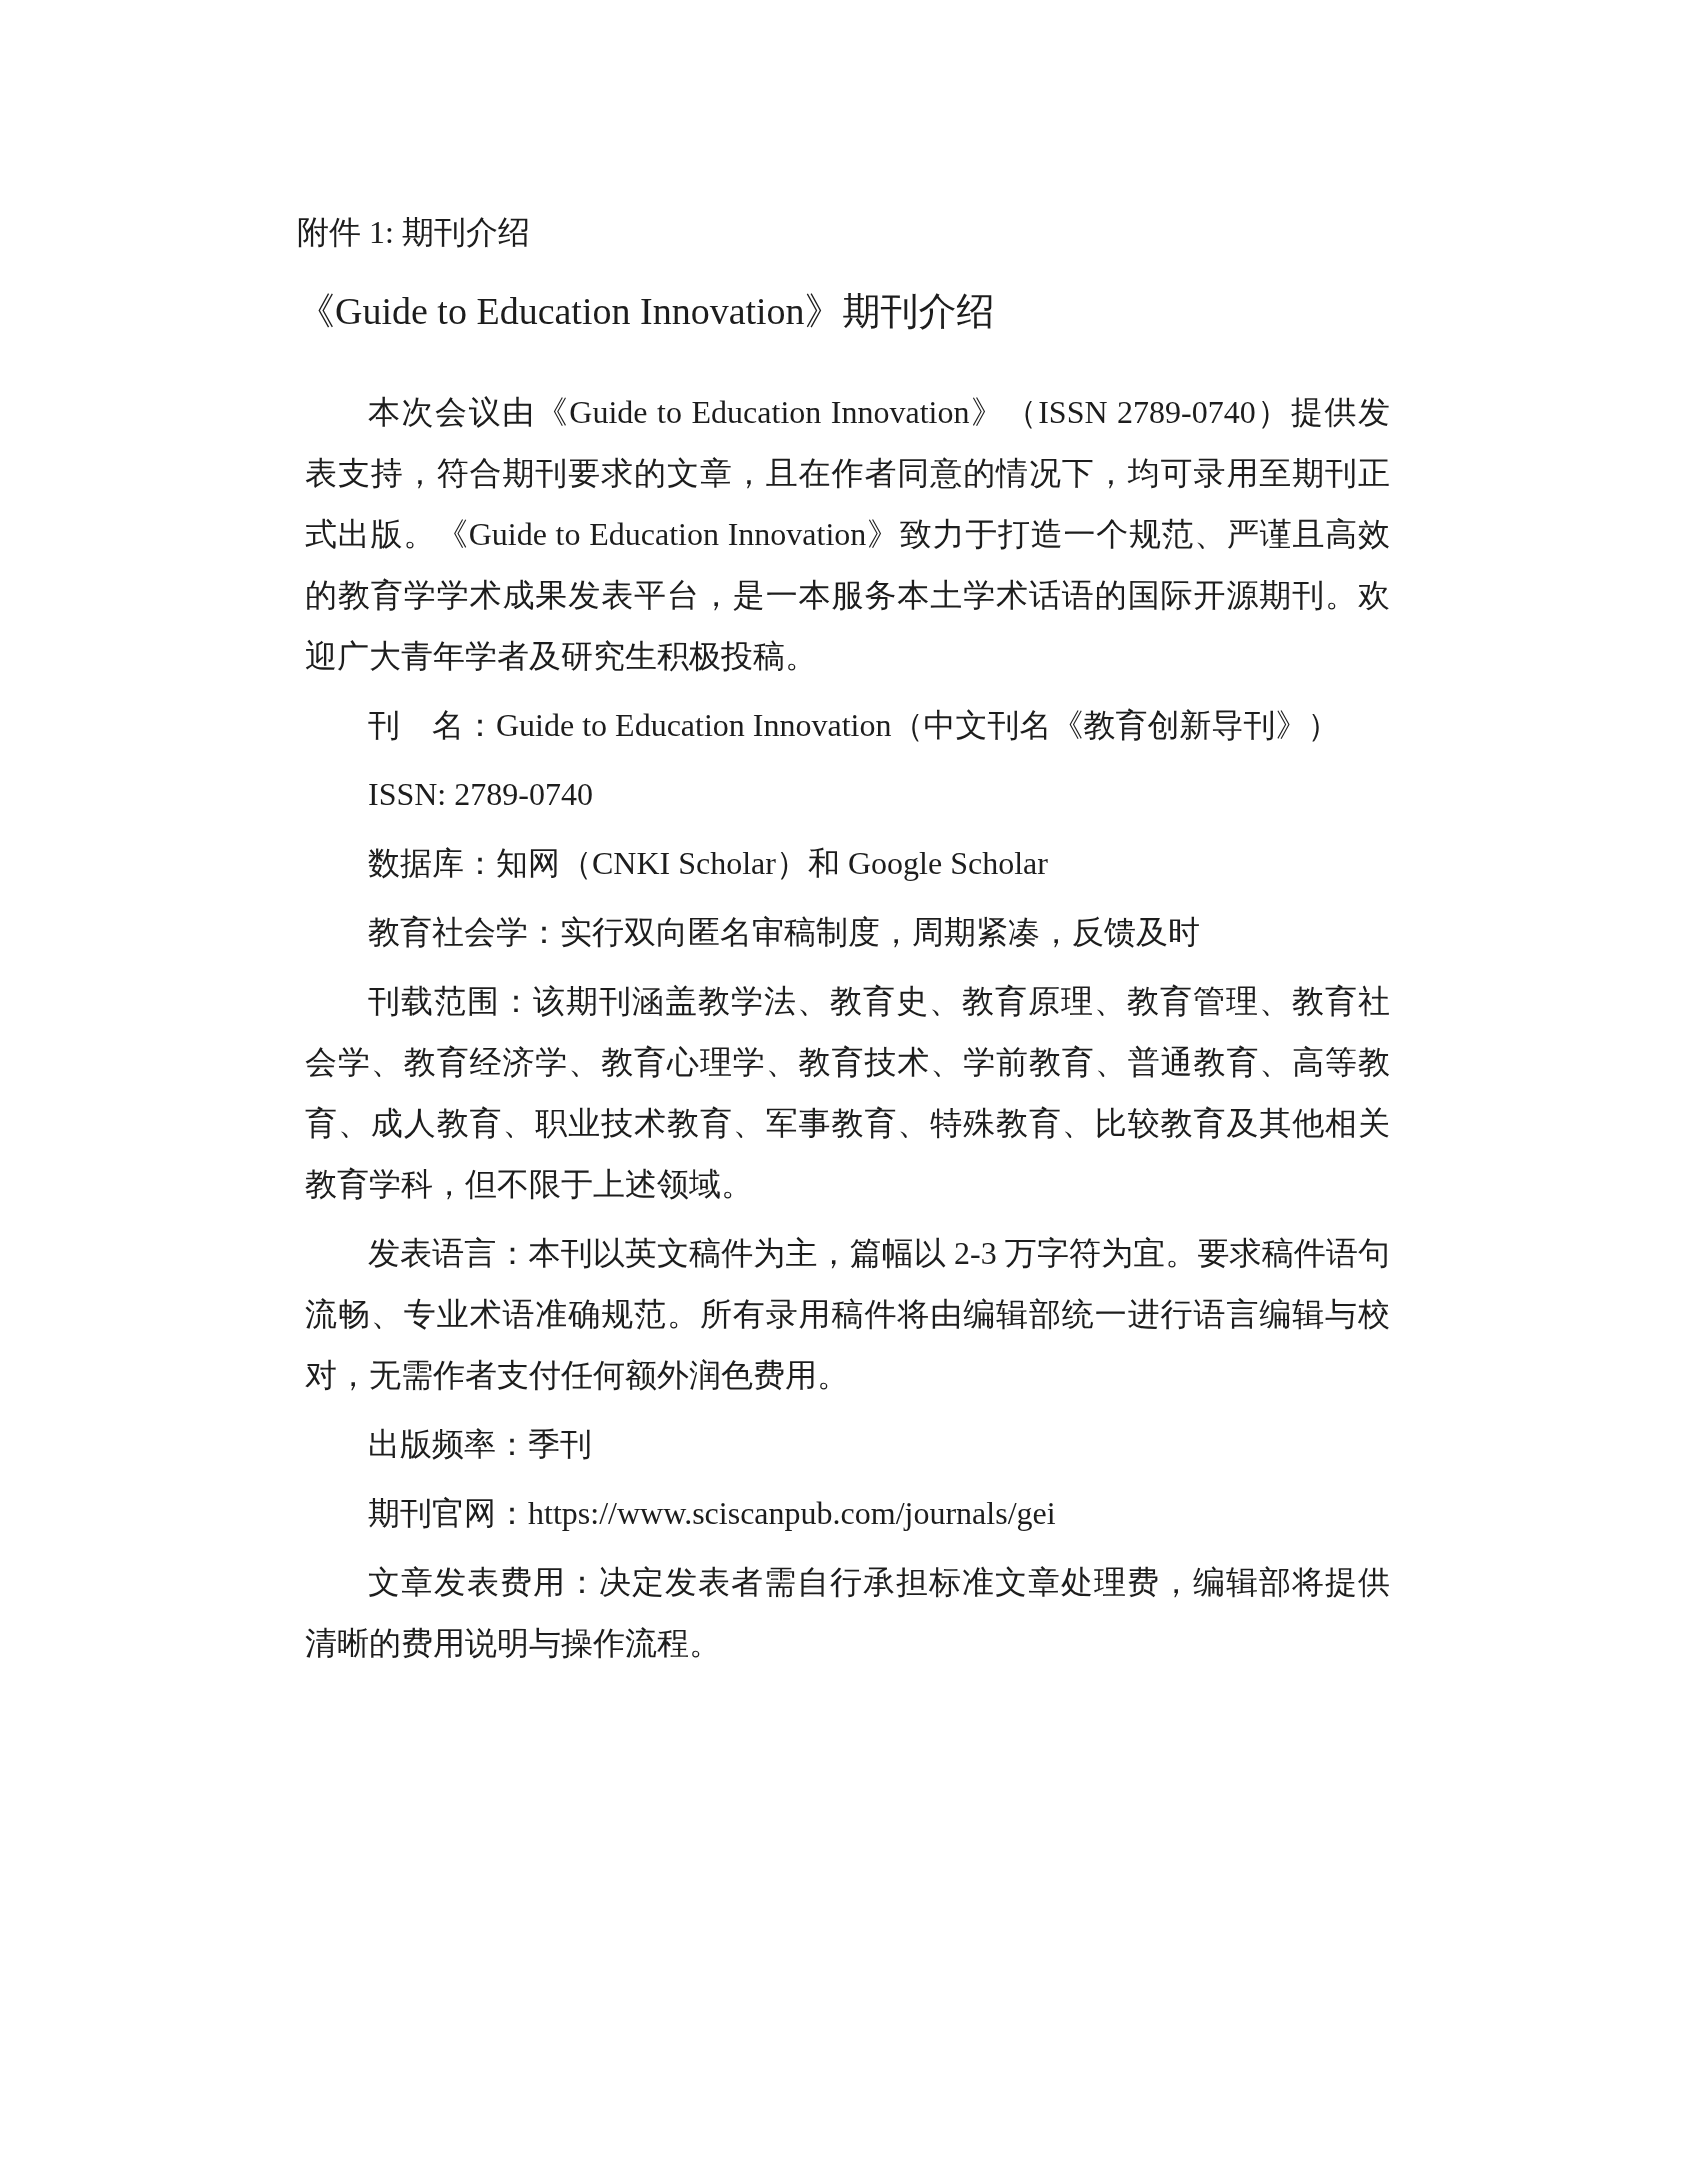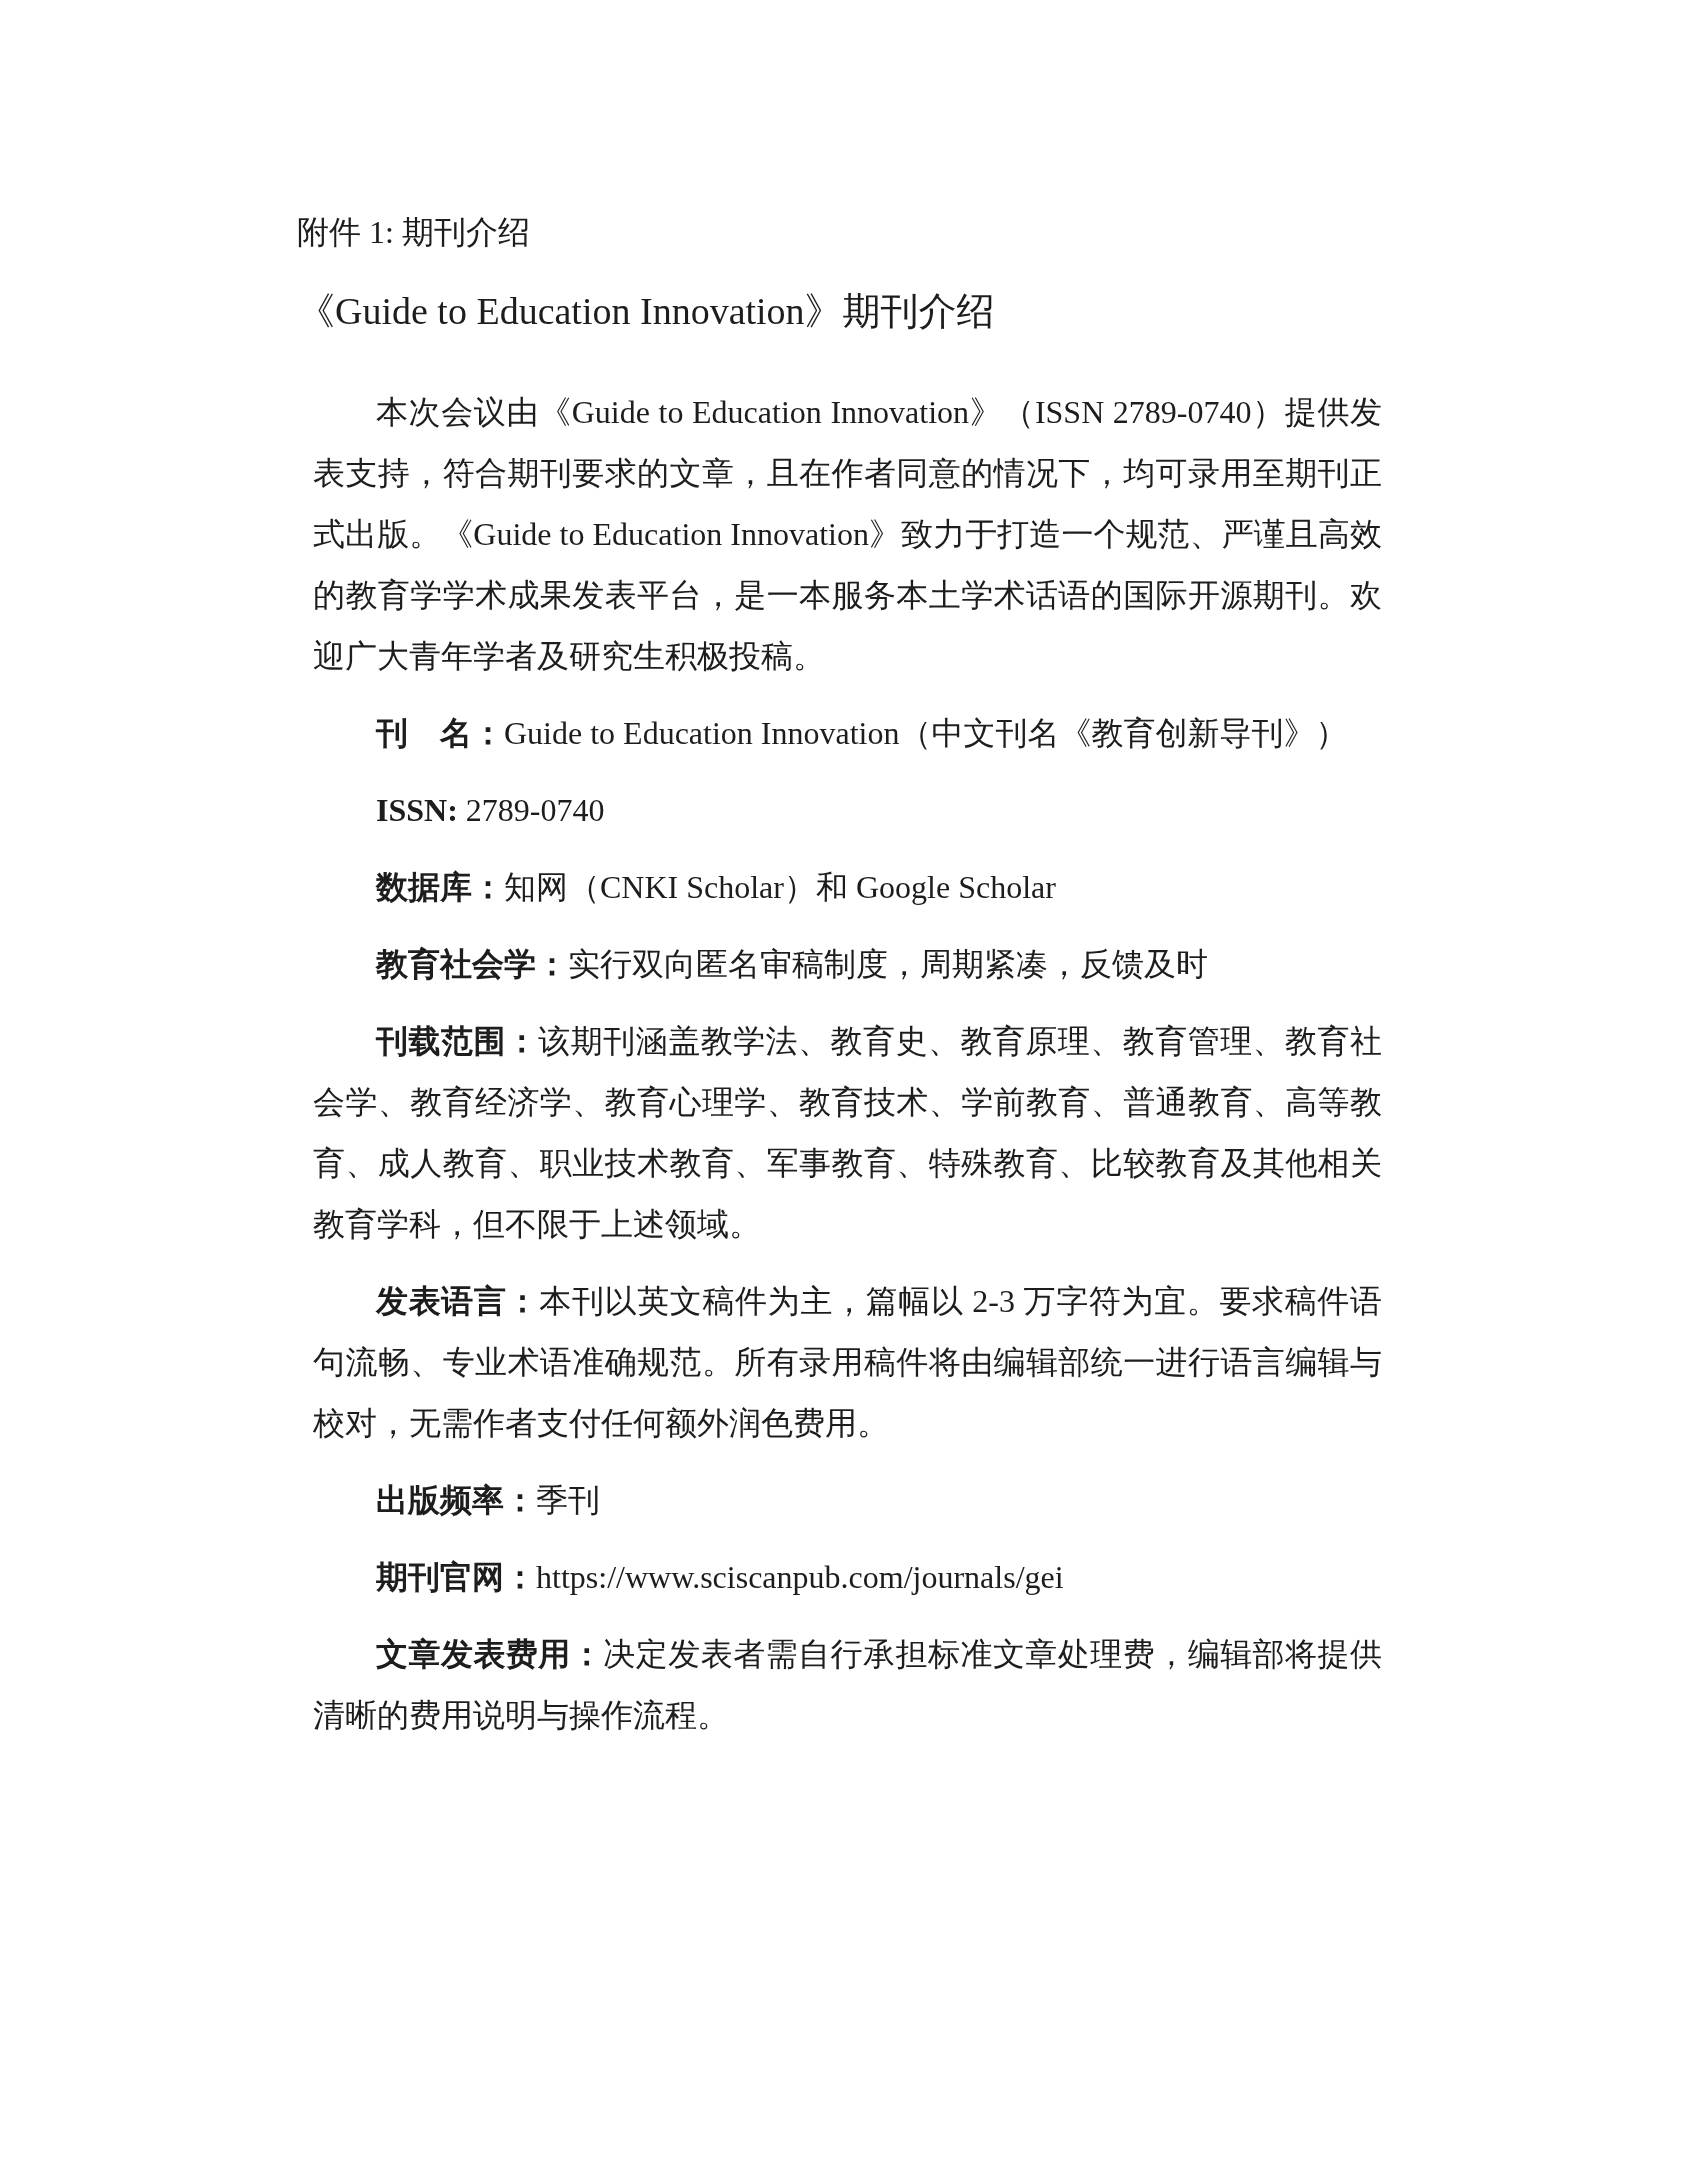--- a/index.html
+++ b/index.html
@@ -36,30 +36,30 @@
     white-space: nowrap;
   }
   .doc-body {
     margin-top: 48px;
     font-size: 32px;
     line-height: 61px;
     text-align: justify;
     text-justify: inter-character;
   }
   .doc-body p {
-    margin: 16px;
+    margin: 8px;
     padding: 0;
     text-indent: 63px;
     word-break: break-word;
   }
   .doc-body p.no-indent {
     text-indent: 0;
   }
   .doc-body .label {
-    font-weight: 700;
+    font-weight: 400;
   }
 </style>
 </head>
 <body>
 
 <div class="page">
   <div class="content">
     <div class="attachment-note">附件 1: 期刊介绍</div>
     <div class="doc-title">《Guide to Education Innovation》期刊介绍</div>
     <div class="doc-body">

